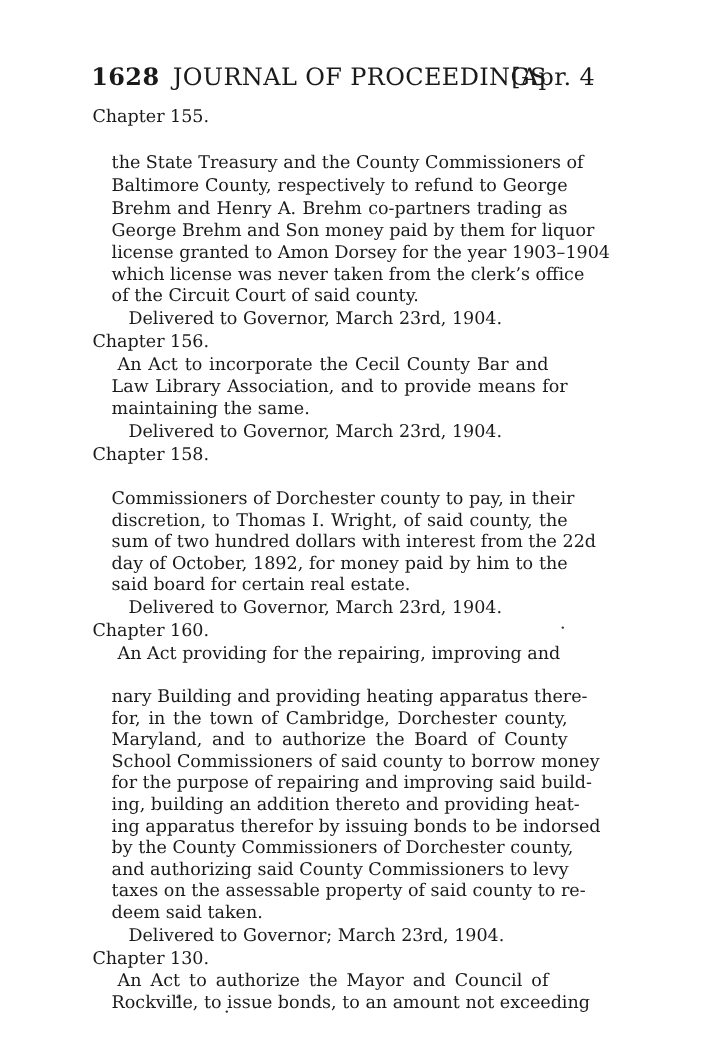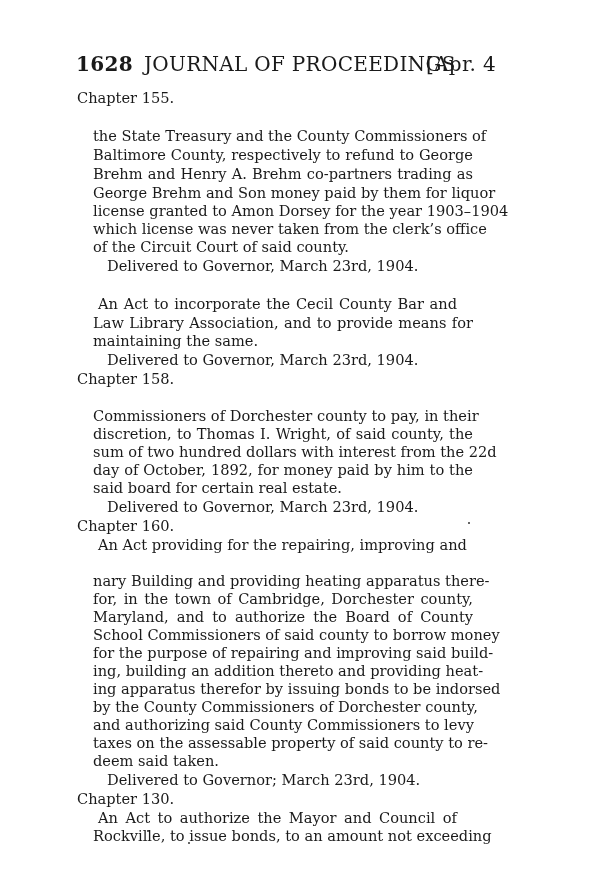--- a/index.html
+++ b/index.html
@@ -32,20 +32,21 @@
   <div class="center" style="top:88px">Chapter 155.</div>
   <div class="line" style="top:126px">the State Treasury and the County Commissioners of</div>
   <div class="line" style="top:145px">Baltimore County, respectively to refund to George</div>
   <div class="line" style="top:164px">Brehm and Henry A. Brehm co-partners trading as</div>
   <div class="line" style="top:183px">George Brehm and Son money paid by them for liquor</div>
   <div class="line" style="top:201px">license granted to Amon Dorsey for the year 1903–1904</div>
   <div class="line" style="top:219px">which license was never taken from the clerk’s office</div>
   <div class="line last" style="top:237px">of the Circuit Court of said county.</div>
   <div class="deliv" style="top:256px">Delivered to Governor, March 23rd, 1904.</div>
 
+  <div class="center" style="top:275px">Chapter 156.</div>
   <div class="line indent" style="top:294px">An Act to incorporate the Cecil County Bar and</div>
   <div class="line" style="top:313px">Law Library Association, and to provide means for</div>
   <div class="line last" style="top:331px">maintaining the same.</div>
   <div class="deliv" style="top:350px">Delivered to Governor, March 23rd, 1904.</div>
 
   <div class="center" style="top:369px">Chapter 158.</div>
   <div class="line" style="top:406px">Commissioners of Dorchester county to pay, in their</div>
   <div class="line" style="top:424px">discretion, to Thomas I. Wright, of said county, the</div>
   <div class="line" style="top:442px">sum of two hundred dollars with interest from the 22d</div>
   <div class="line" style="top:460px">day of October, 1892, for money paid by him to the</div>

